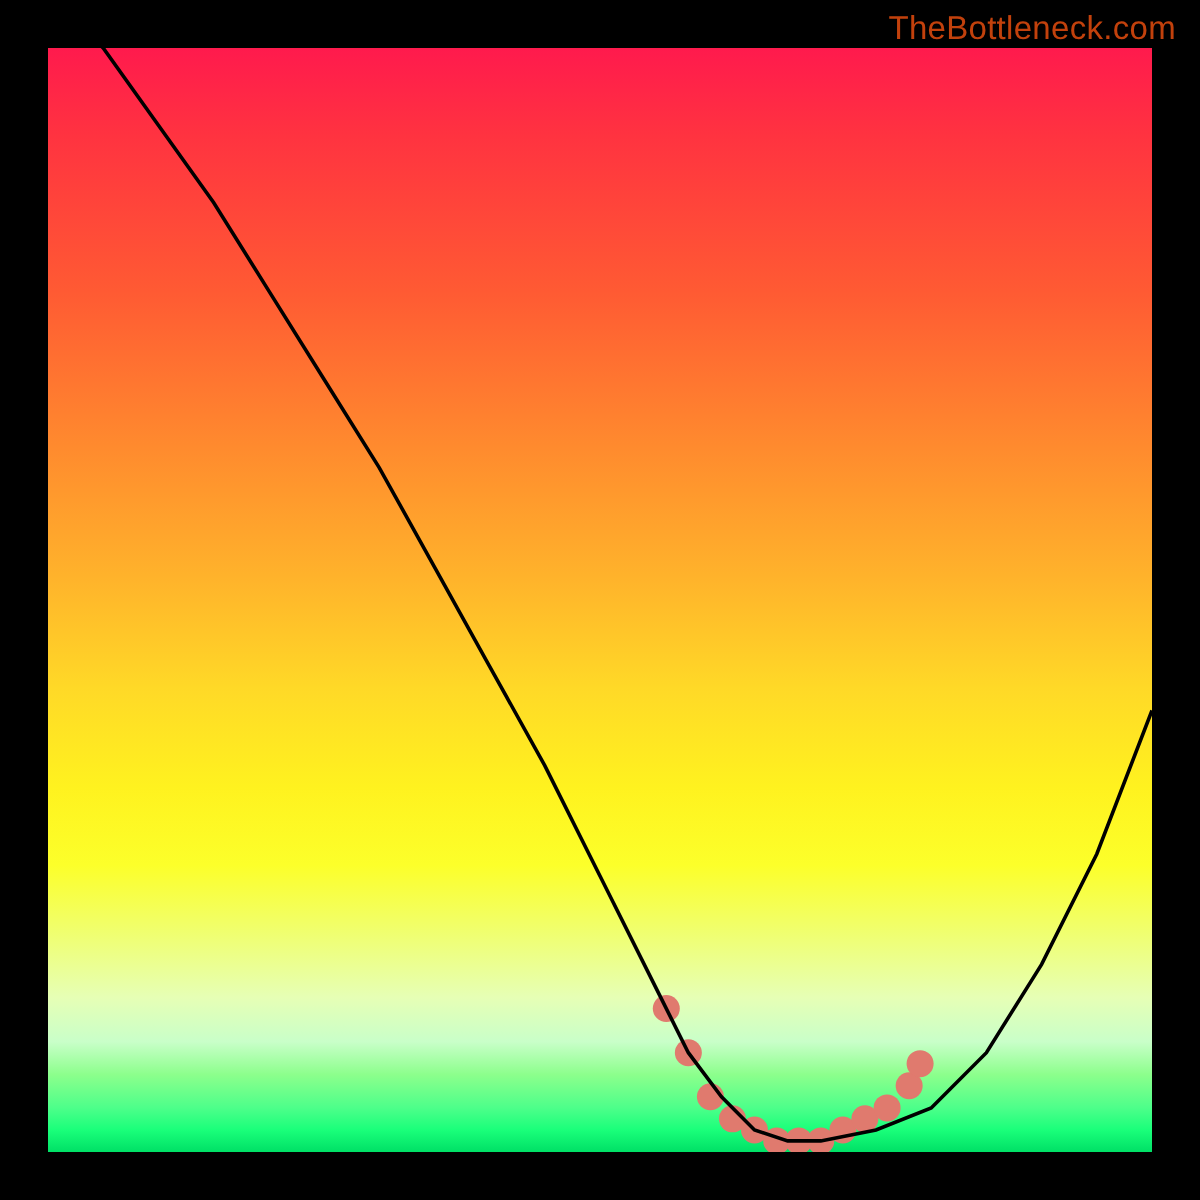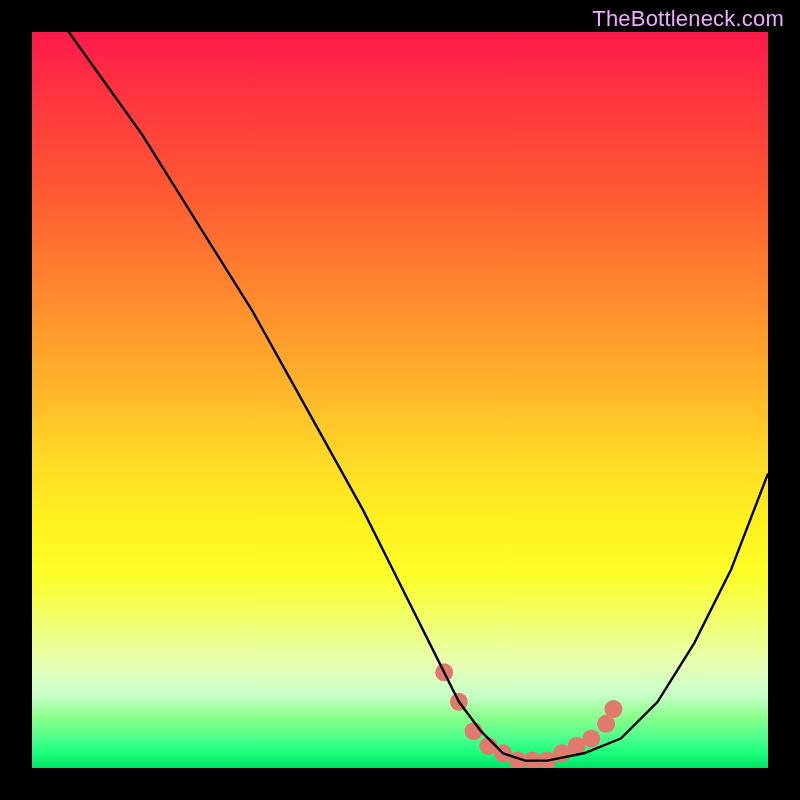--- a/index.html
+++ b/index.html
@@ -42,21 +42,21 @@
       #8cff8c 93%,
       #4dff8a 96%,
       #1aff7a 98%,
       #00e066 100%
     );
   }
   .watermark {
     position: absolute;
     top: 6px;
     right: 16px;
-    color: #f0abfc;
+    color: #c2410c;
     font-size: 22px;
     font-weight: 500;
     letter-spacing: 0.2px;
     user-select: none;
   }
   svg.curve-layer {
     position: absolute;
     top: 0;
     left: 0;
     width: 736px;

